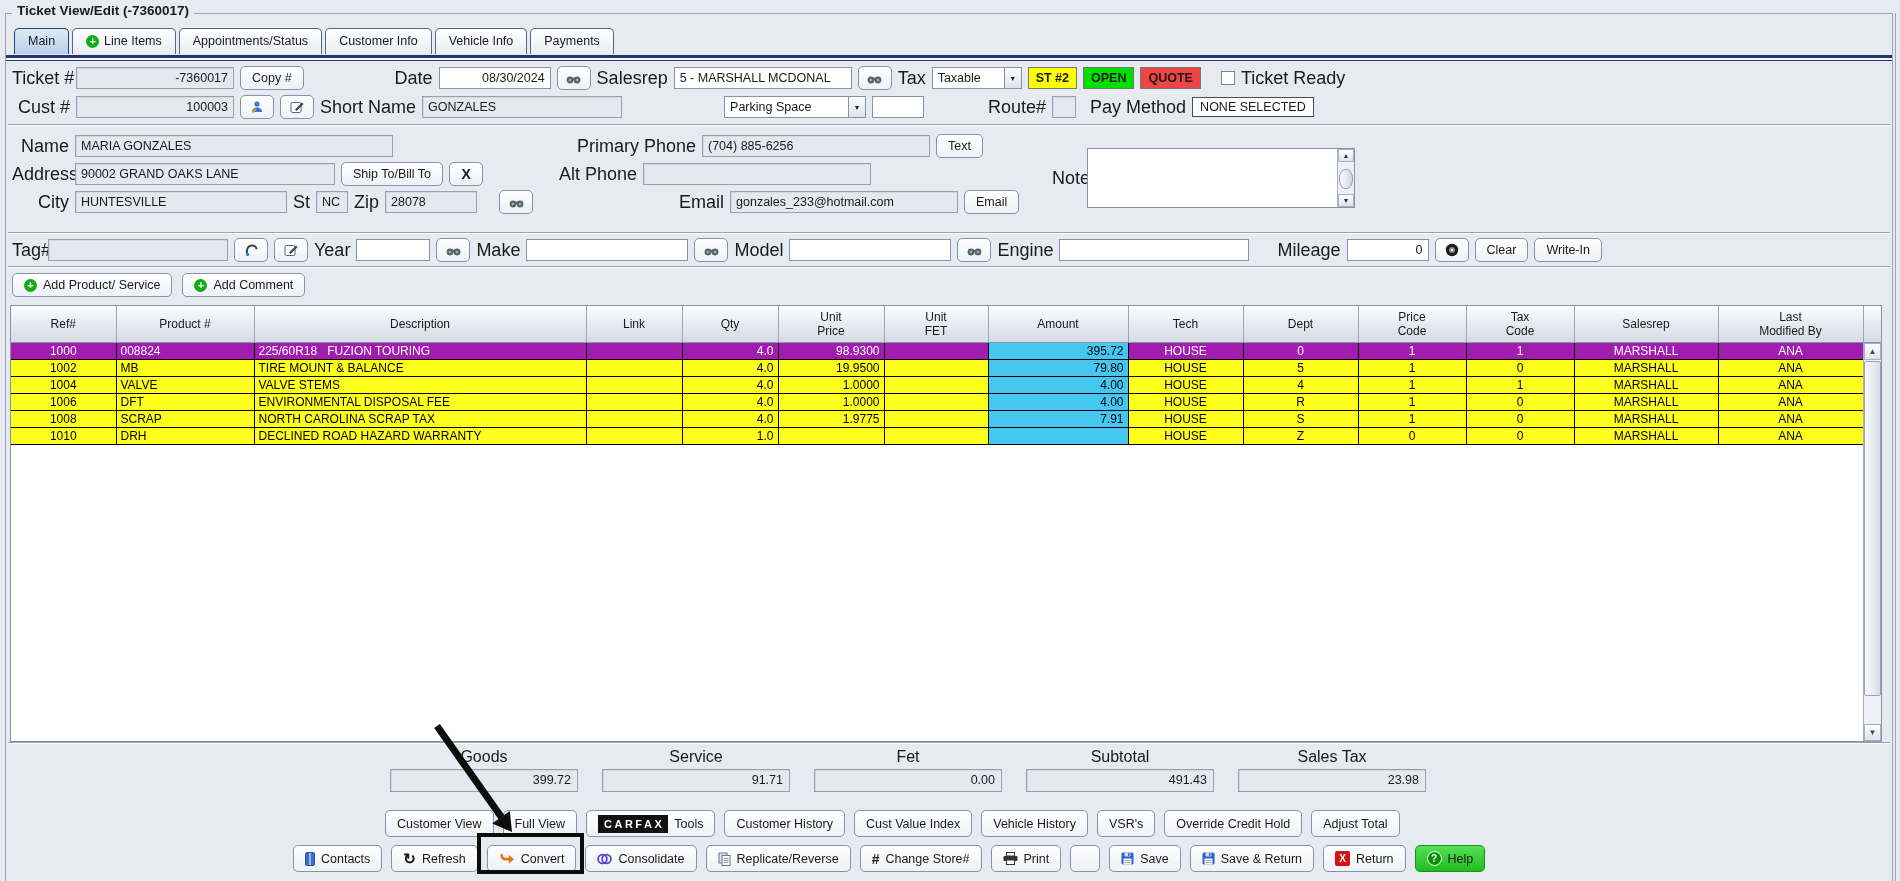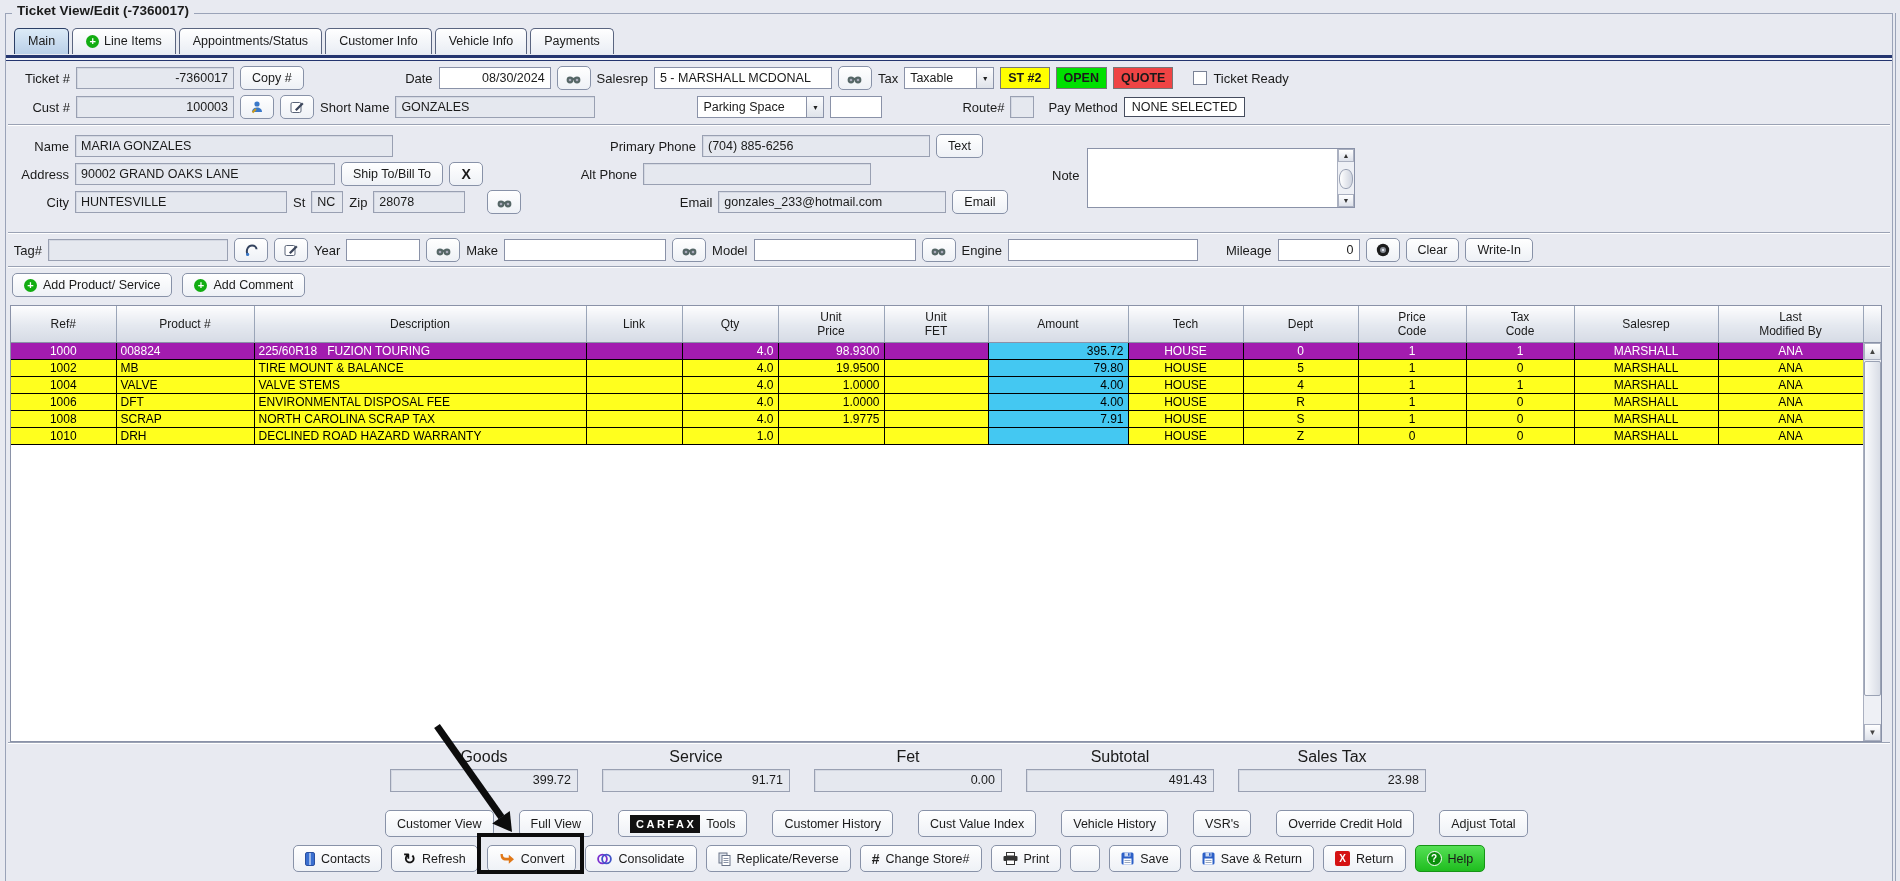--- a/index.html
+++ b/index.html
@@ -16,21 +16,21 @@
   .tabs { position:absolute; left:14px; top:28px; display:flex; gap:3px; z-index:4; }
   .tab { border:1px solid #5a6residential0; border:1px solid #5a6580; border-bottom:none; border-radius:5px 5px 0 0;
          background:linear-gradient(#ffffff,#e9edf4); padding:5px 13px 6px 13px; font-size:12.5px; display:flex; align-items:center; gap:5px; cursor:default; }
   .tab.active { background:linear-gradient(#dcebf7,#b9cfe8); border-color:#2c3f66; }
   .tab-underline { position:absolute; left:6px; right:8px; top:55px; height:6px;
                    background:linear-gradient(#24356f 0 3px,#f4f6fa 3px 5px,#24356f 5px 6px); }
   .plus-ic { width:13px; height:13px; border-radius:50%; background:#12ad12; color:#fff; font-weight:bold;
              display:inline-flex; align-items:center; justify-content:center; font-size:11px; line-height:13px; }
 
   
-  .lbl { font-size:13px; white-space:nowrap; align-self:center; }
+  .lbl { font-size:18px; white-space:nowrap; align-self:center; }
   .r { text-align:right; }
   .ro, .inp { height:22px; line-height:20px; padding:0 5px; font-size:12.5px; white-space:nowrap; overflow:hidden; }
   .ro  { background:#e5e8ef; border:1px solid #99a0b2; box-shadow:inset 1px 1px 0 #d4d8e2; }
   .inp { background:#fff; border:1px solid #8a92a8; }
   .btn { display:inline-flex; align-items:center; justify-content:center; gap:6px; height:24px; padding:0 11px;
          background:linear-gradient(#ffffff,#eef1f6); border:1px solid #8892a8; border-radius:5px; font-size:12.5px; white-space:nowrap; cursor:default; }
   .btn.sq { width:34px; padding:0; }
   .badge { font-weight:bold; padding:3px 7px; border:1px solid #777; font-size:12.5px; }
   .checkbox { width:14px; height:14px; background:#fff; border:1px solid #7a8296; align-self:center; }
   .select { display:flex; height:22px; background:#fff; border:1px solid #8a92a8; }
@@ -69,21 +69,21 @@
 
   
   .totals-sep { position:absolute; left:8px; right:10px; top:742px; height:2px; border-top:1px solid #9aa2b4; border-bottom:1px solid #fff; }
   .totals { position:absolute; left:390px; top:748px; display:flex; gap:24px; }
   .tcol { width:188px; display:flex; flex-direction:column; align-items:center; gap:3px; }
   .tcol .tlabel { font-size:16px; padding:0 3px; }
   .tcol .tlabel.hl { background:#3cc6f0; }
   .tcol .tfield { width:100%; height:23px; line-height:21px; background:#e5e8ef; border:1px solid #99a0b2; box-shadow:inset 1px 1px 0 #d4d8e2; text-align:right; padding:0 6px; font-size:12.5px; }
 
   
-  .toolbar1 { position:absolute; left:385px; top:810px; display:flex; gap:25px;align-items:center; }
+  .toolbar1 { position:absolute; left:385px; top:810px; display:flex; gap:9px;align-items:center; }
   .toolbar2 { position:absolute; left:293px; top:845px; display:flex; gap:9px; }
   .toolbar1 .btn, .toolbar2 .btn { height:27px; }
   .carfax-logo { background:#111; color:#fff; font-weight:bold; font-size:11px; letter-spacing:2.5px; padding:3px 4px 3px 6px; }
   .btn.help { background:linear-gradient(#55e055,#1fbd1f); border-color:#169416; }
   .icon-return { width:15px; height:15px; background:#d51313; border-radius:2px; color:#fff; font-weight:bold; font-size:10px; display:inline-flex; align-items:center; justify-content:center; }
   .icon-help { width:15px; height:15px; background:#0b8f0b; border:1.5px solid #fff; border-radius:50%; color:#fff; font-weight:bold; font-size:10px; display:inline-flex; align-items:center; justify-content:center; }
   .icon-hash { font-weight:bold; font-size:14px; color:#222; }
   .icon-refresh { font-size:15px; font-weight:bold; color:#111; line-height:14px; }
   .icon-contacts { width:10px; height:14px; border-radius:2px; background:linear-gradient(90deg,#3a6fd0 0 3px,#9db9e8 3px 5px,#3a6fd0 5px 10px); border:1px solid #2a50a0; }
   .blankbtn { width:30px; }
@@ -171,21 +171,21 @@
       </svg>
   </span>
   <span class="btn sq">
     <svg width="14" height="14" viewBox="0 0 14 14">
         <rect x="1" y="2.5" width="10" height="10" rx="1.5" fill="#fff" stroke="#5a6478"></rect>
         <path d="M5 9.5 12 2.5 13.6 4 6.6 11Z" fill="#3c465c"></path>
       </svg>
   </span>
   <span class="lbl">Short Name</span>
   <span class="ro" style="width:200px">GONZALES</span>
-  <span class="select" style="width:127px; margin-left:96px">
+  <span class="select" style="width:142px; margin-left:96px">
     <span class="stext">Parking Space</span>
     <span class="caret">▼</span>
   </span>
   <span class="inp" style="width:52px"></span>
   <span class="lbl r" style="width:68px; margin-left:48px">Route#</span>
   <span class="ro" style="width:24px"></span>
   <span class="lbl" style="margin-left:8px">Pay Method</span>
   <span style="background:#fff; border:1px solid #454c5e; padding:2px 7px; font-size:12.5px;">NONE SELECTED</span>
 </div>
 

